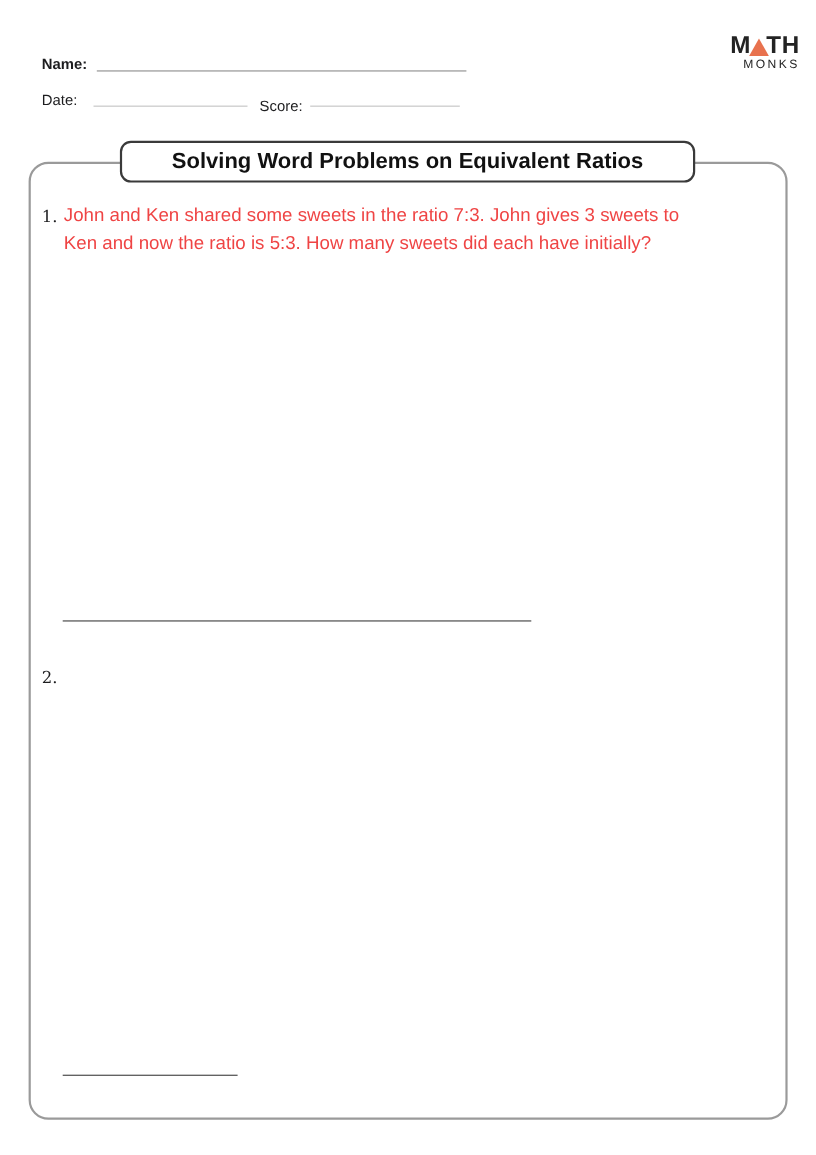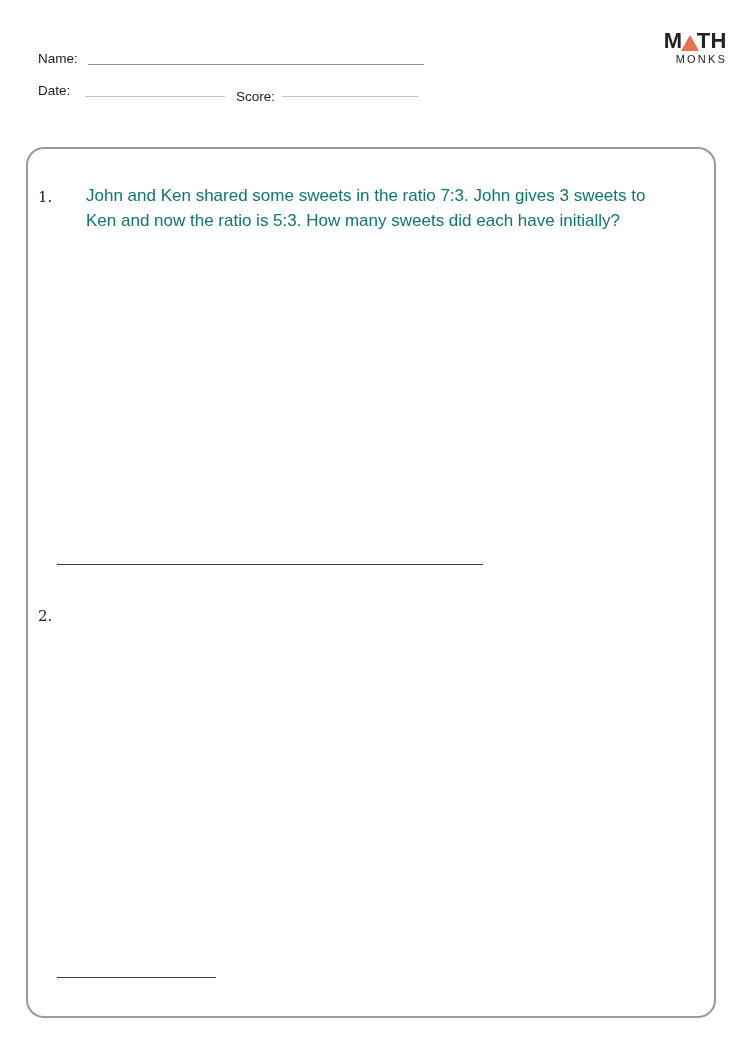--- a/index.html
+++ b/index.html
@@ -15,21 +15,21 @@
     background: #ffffff;
     overflow: hidden;
   }
 
   
   .field-label {
     position: absolute;
     font-size: 13.5px;
     color: #1d1d1f;
   }
-  .name-label  { left: 38px;  top: 51px; }
+  .name-label  { left: 38px;  top: 51px; font-weight: bold; }
   .date-label  { left: 38px;  top: 83px; }
   .score-label { left: 236px; top: 89px; }
 
   .write-line { position: absolute; height: 16px; }
   .name-line  { left: 88px;  top: 49px; width: 336px; border-bottom: 1.4px solid #8c8c8c; }
   .date-line  { left: 85px;  top: 81px; width: 140px; border-bottom: 1.4px solid #c2c2c2; }
   .score-line { left: 282px; top: 81px; width: 136px; border-bottom: 1.4px solid #c2c2c2; }
 
   
   .logo {
@@ -101,23 +101,22 @@
     font-family: "DejaVu Serif", serif;
     font-size: 15px;
     color: #1d1d1f;
   }
   .problem-text {
     position: absolute;
     left: 58px;
     width: 650px;
     font-size: 17px;
     line-height: 24.5px;
-    color: #0f766e;
+    color: #ef4444;
     white-space: pre-line;
-    margin-left: 28px;
   }
   .p1-number { left: 38px; top: 188px; }
   .p1-text   { top: 184px; }
   .p2-number { left: 38px; top: 607px; }
   .p2-text   { top: 603px; }
 
   .answer-line {
     position: absolute;
     height: 14px;
     border-bottom: 1.6px solid #3c3c3c;
@@ -141,20 +140,23 @@
 
   <div class="logo">
     <div class="logo-top">
       <span>M</span>
       <span class="logo-triangle"></span>
       <span>TH</span>
     </div>
     <div class="logo-sub">MONKS</div>
   </div>
 
+  <div class="title-box">
+    <span class="title-text">Solving Word Problems on Equivalent Ratios</span>
+  </div>
 
   <div class="main-box"></div>
 
   <span class="problem-number p1-number">1.</span>
   <div class="problem-text p1-text">John and Ken shared some sweets in the ratio 7:3. John gives 3 sweets to
 Ken and now the ratio is 5:3. How many sweets did each have initially?</div>
   <span class="answer-line answer-line-1"></span>
 
   <span class="problem-number p2-number">2.</span>
   <span class="answer-line answer-line-2"></span>

